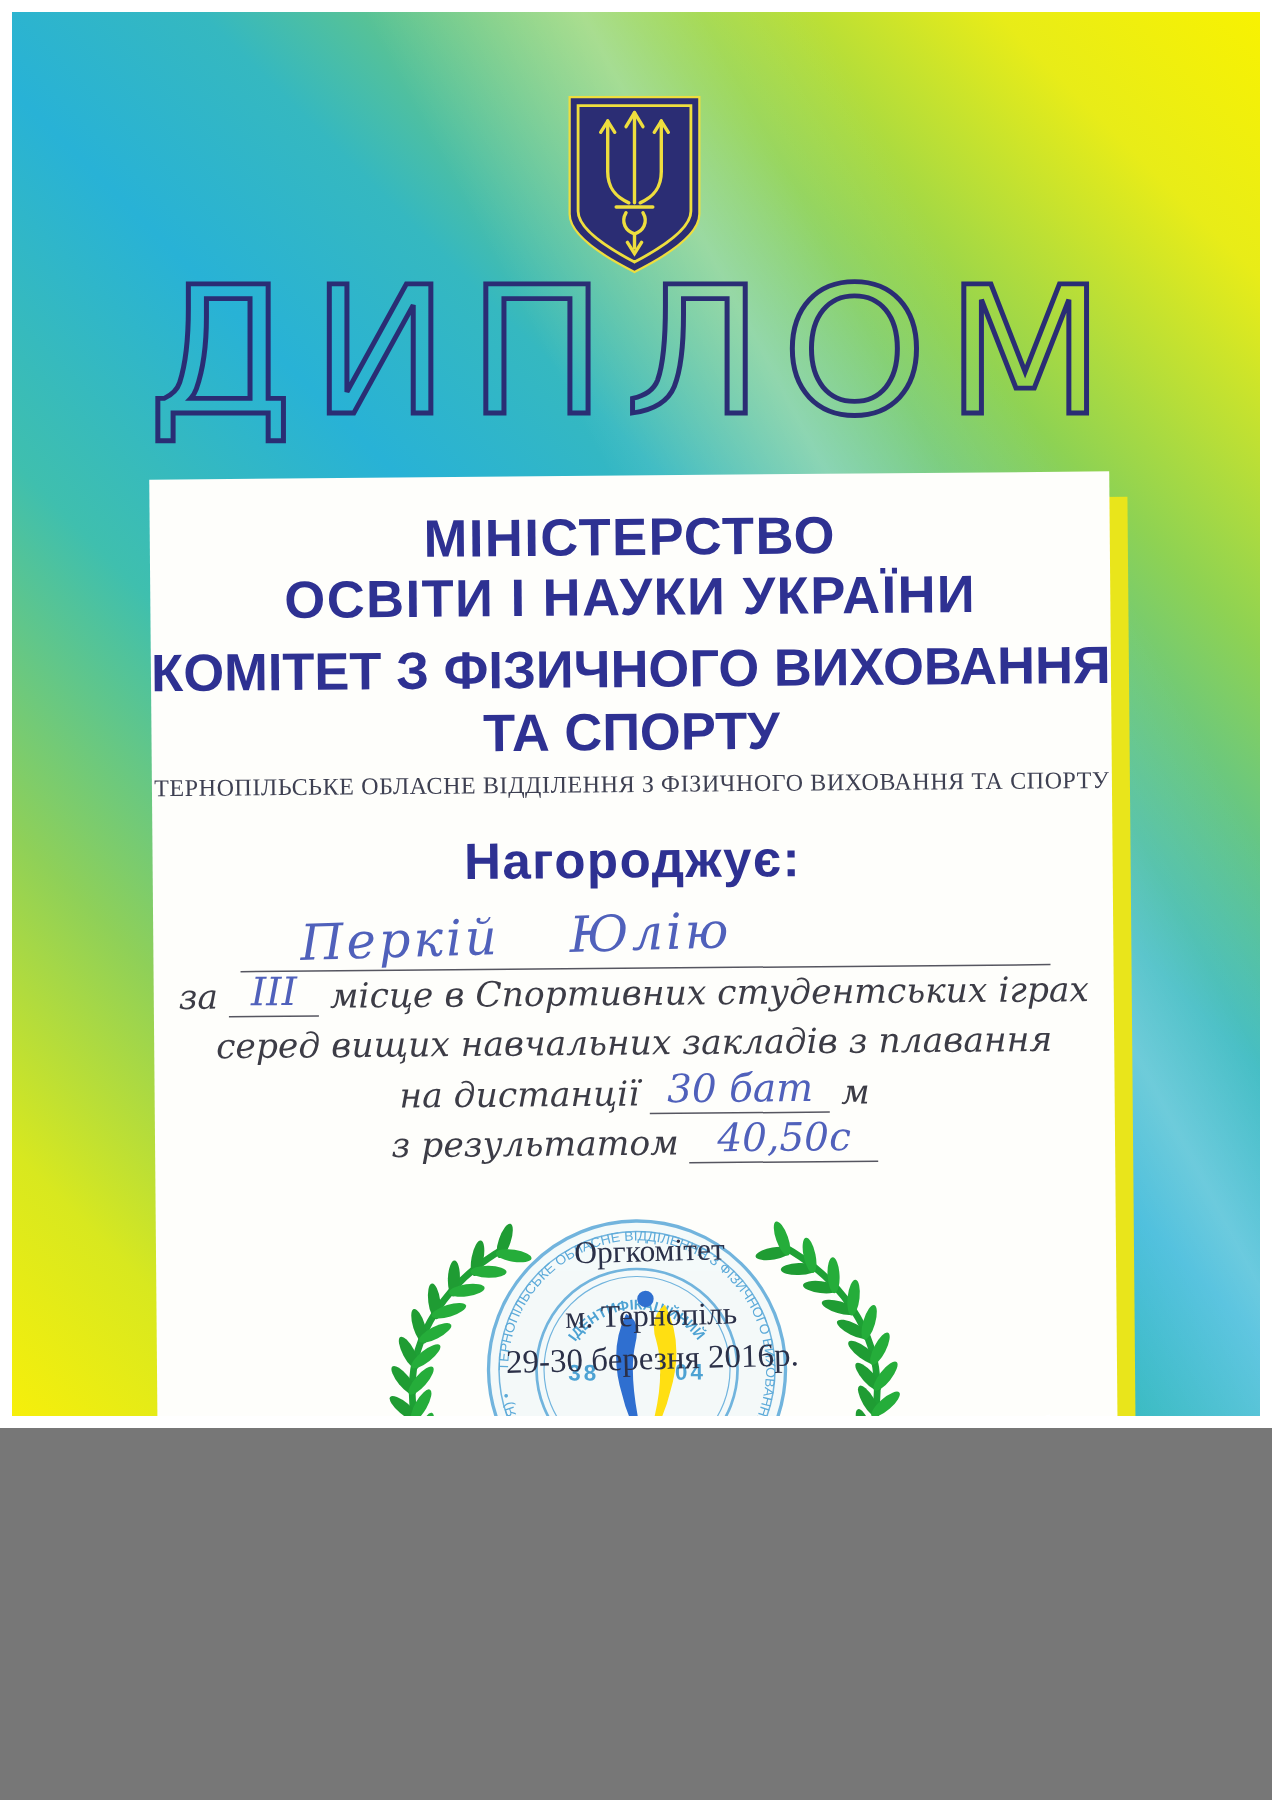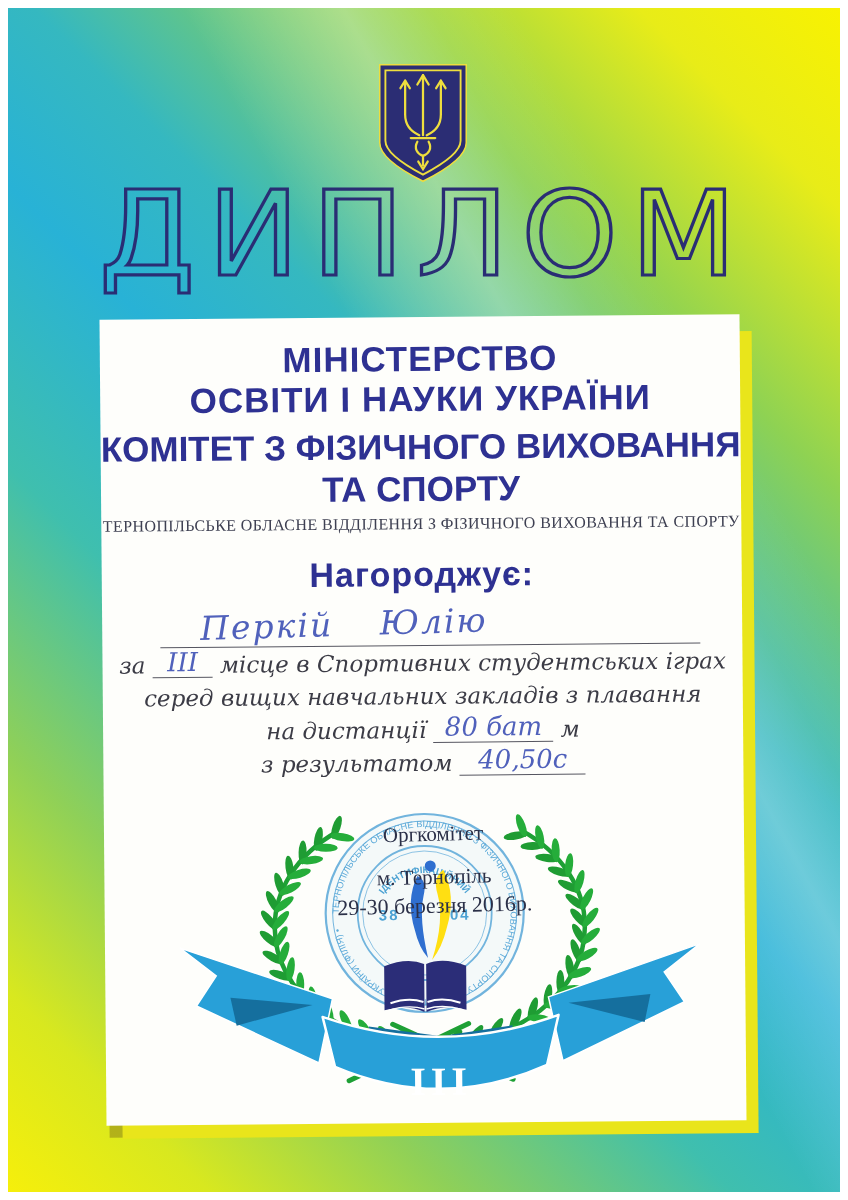--- a/index.html
+++ b/index.html
@@ -1,17 +1,17 @@
 <!DOCTYPE html>
 <html lang="uk"><head>
 <meta charset="utf-8">
 <style>
   html,body{margin:0;padding:0;background:#777;}
   .page{
-    position:relative; width:848px; height:1200px; margin:0 auto;
+    position:relative; width:848px; height:952px; margin:0 auto;
     box-sizing:border-box; border:8px solid #ffffff; overflow:hidden;
     background:linear-gradient(45deg,
       #f6ef0b 0%, #d8e81f 10%, #8fd058 22%, #3fbfae 36%,
       #28b2d6 50%, #35b8c0 60%, #8ed253 76%, #e8ec18 90%, #f8f201 100%);
     font-family:"Liberation Sans", sans-serif;
   }
   .shine{
     position:absolute; inset:0; pointer-events:none; z-index:1;
     background:linear-gradient(62deg, rgba(255,255,255,0) 55%,
       rgba(255,255,255,.30) 66%, rgba(255,255,255,.08) 72%, rgba(255,255,255,0) 78%);
@@ -120,21 +120,21 @@
     </div>
 
     <div class="body-line b1">
       <span>за</span>
       <span class="blank place"><span class="handwriting">ІІІ</span></span>
       <span>місце в Спортивних студентських іграх</span>
     </div>
     <div class="body-line b2">серед вищих навчальних закладів з плавання</div>
     <div class="body-line b3">
       <span>на дистанції</span>
-      <span class="blank dist"><span class="handwriting">80 бат</span></span>
+      <span class="blank dist"><span class="handwriting">30 бат</span></span>
       <span>м</span>
     </div>
     <div class="body-line b4">
       <span>з результатом</span>
       <span class="blank result"><span class="handwriting">40,50с</span></span>
     </div>
 
     <svg class="emblem" viewBox="0 0 560 320" aria-hidden="true">
 
       <g id="wreath">

